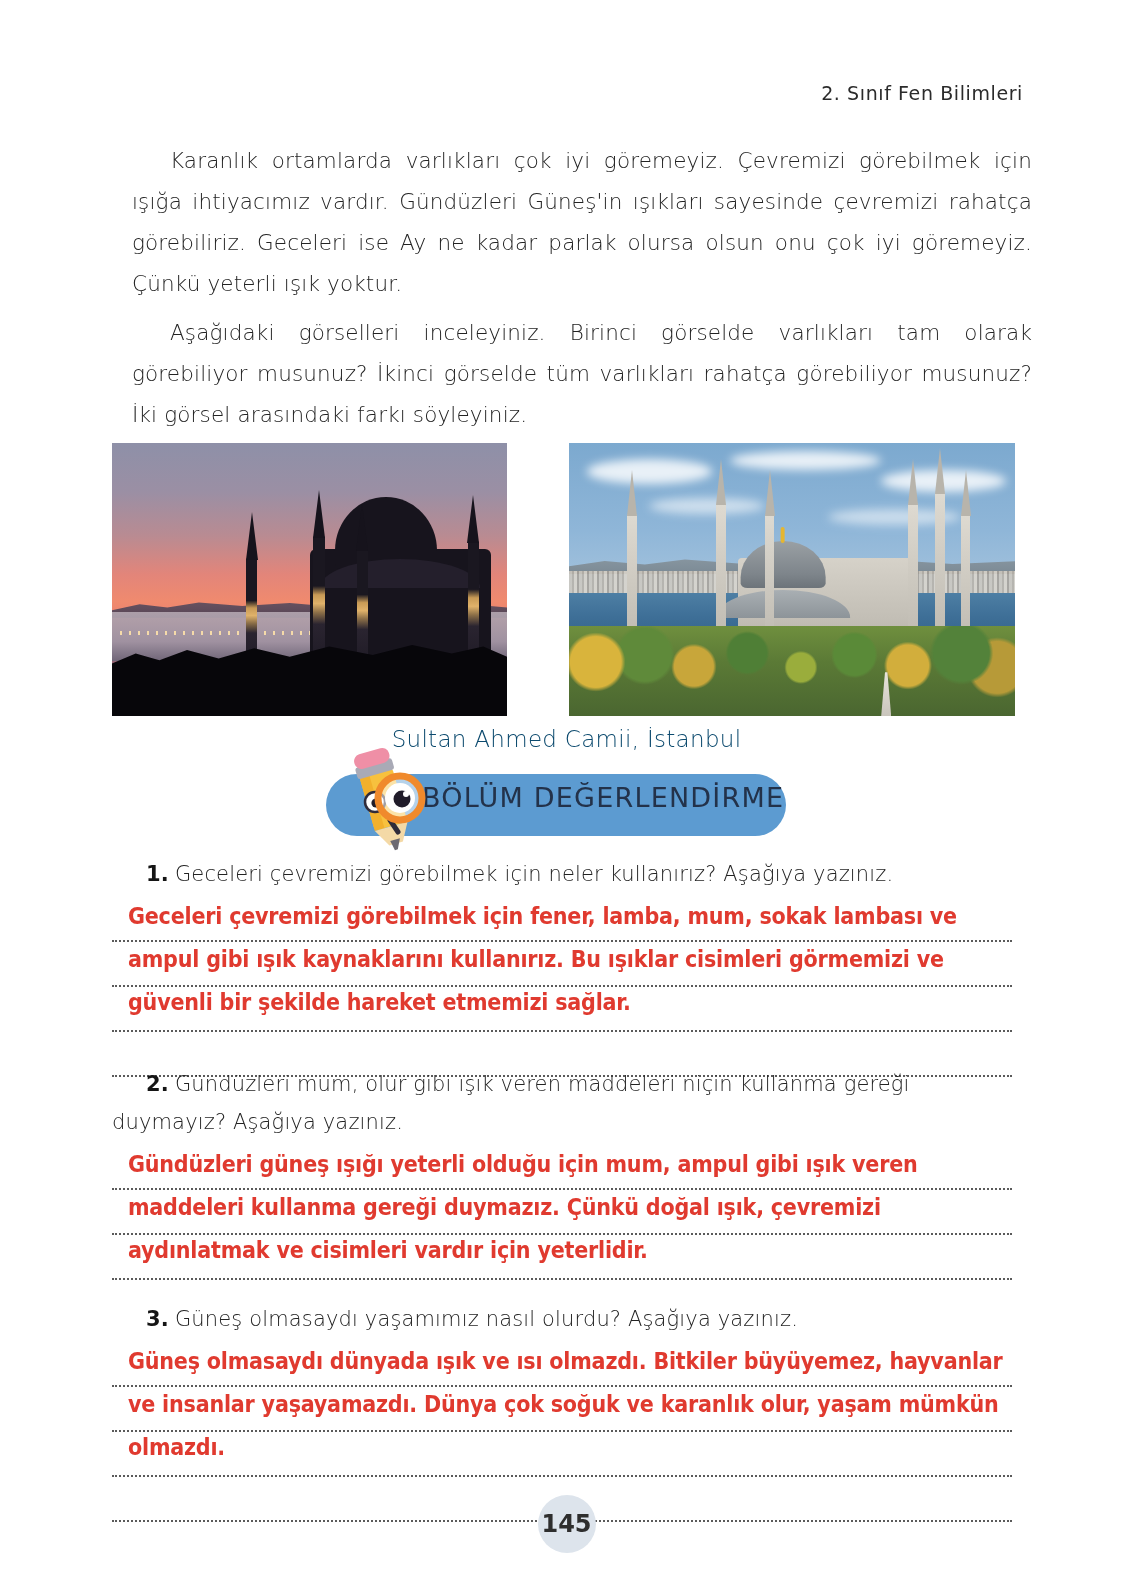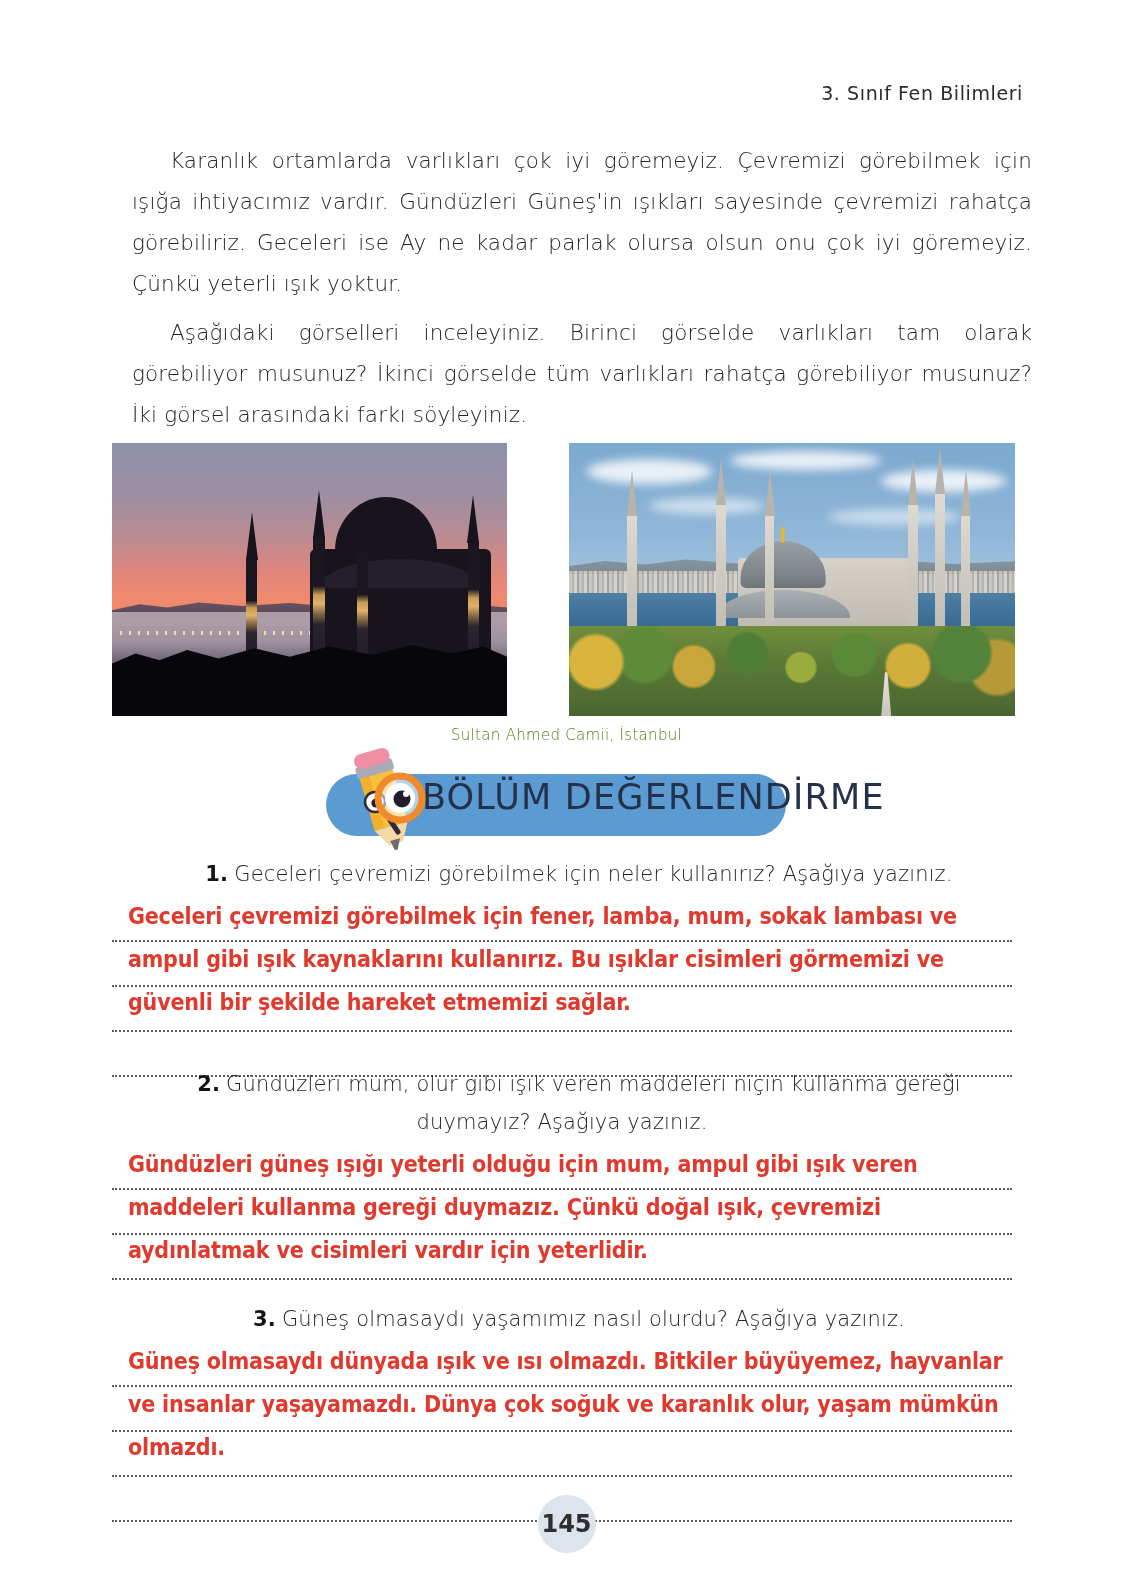--- a/index.html
+++ b/index.html
@@ -235,23 +235,23 @@
     clip-path: polygon(38% 0%, 62% 0%, 100% 100%, 0% 100%);
   }
 
   
   .caption {
     position: absolute;
     top: 726px;
     left: 0; right: 0;
     text-align: center;
     font-family: "DejaVu Sans", sans-serif;
-    font-size: 15px;
+    font-size: 23px;
     font-weight: 300;
-    color: #4d7c0f;
+    color: #0c4a6e;
     letter-spacing: .3px;
   }
 
   
   .banner-wrap {
     position: absolute;
     top: 774px;
     left: 326px;
     width: 460px;
     height: 62px;
@@ -262,21 +262,21 @@
     width: 460px; height: 62px;
     background: #5c9bd1;
     border-radius: 31px;
   }
   .banner-label {
     position: absolute;
     left: 96px; top: 0;
     height: 46px;
     display: flex; align-items: center;
     font-family: "DejaVu Sans", sans-serif;
-    font-size: 35px;
+    font-size: 27px;
     font-weight: 400;
     letter-spacing: 1.2px;
     color: #23324a;
     white-space: nowrap;
   }
   .mascot {
     position: absolute;
     left: 16px; top: -28px;
     width: 94px; height: 106px;
   }
@@ -284,21 +284,20 @@
   
   .q-block { position: absolute; left: 112px; width: 900px; }
   .q-text {
     font-family: "DejaVu Sans", sans-serif;
     font-size: 21px;
     font-weight: 300;
     line-height: 38px;
     color: #232323;
     letter-spacing: .15px;
     margin: 0;
-    text-align: center;
   }
   .q-num {
     font-weight: 600;
     color: #151515;
     margin-right: 6px;
   }
   .q-indent { display: inline-block; width: 34px; }
 
   .answer-lines { position: relative; margin-top: 4px; }
   .ruled {
@@ -332,21 +331,21 @@
     font-size: 24px;
     font-weight: 700;
     color: #2e2e2e;
   }
 </style>
 </head>
 <body>
 
 <div class="page">
 
-  <div class="running-head">3. Sınıf Fen Bilimleri</div>
+  <div class="running-head">2. Sınıf Fen Bilimleri</div>
 
   <div class="body-col">
     <p class="para">Karanlık ortamlarda varlıkları çok iyi göremeyiz. Çevremizi görebilmek için ışığa ihtiyacımız vardır. Gündüzleri Güneş'in ışıkları sayesinde çevremizi rahatça görebiliriz. Geceleri ise Ay ne kadar parlak olursa olsun onu çok iyi göremeyiz. Çünkü yeterli ışık yoktur.</p>
     <p class="para last-left">Aşağıdaki görselleri inceleyiniz. Birinci görselde varlıkları tam olarak görebiliyor musunuz? İkinci görselde tüm varlıkları rahatça görebiliyor musunuz? İki görsel arasındaki farkı söyleyiniz.</p>
   </div>
 
   <div class="photos">
 
     <div class="photo left">
       <div class="dusk-sky"></div>

